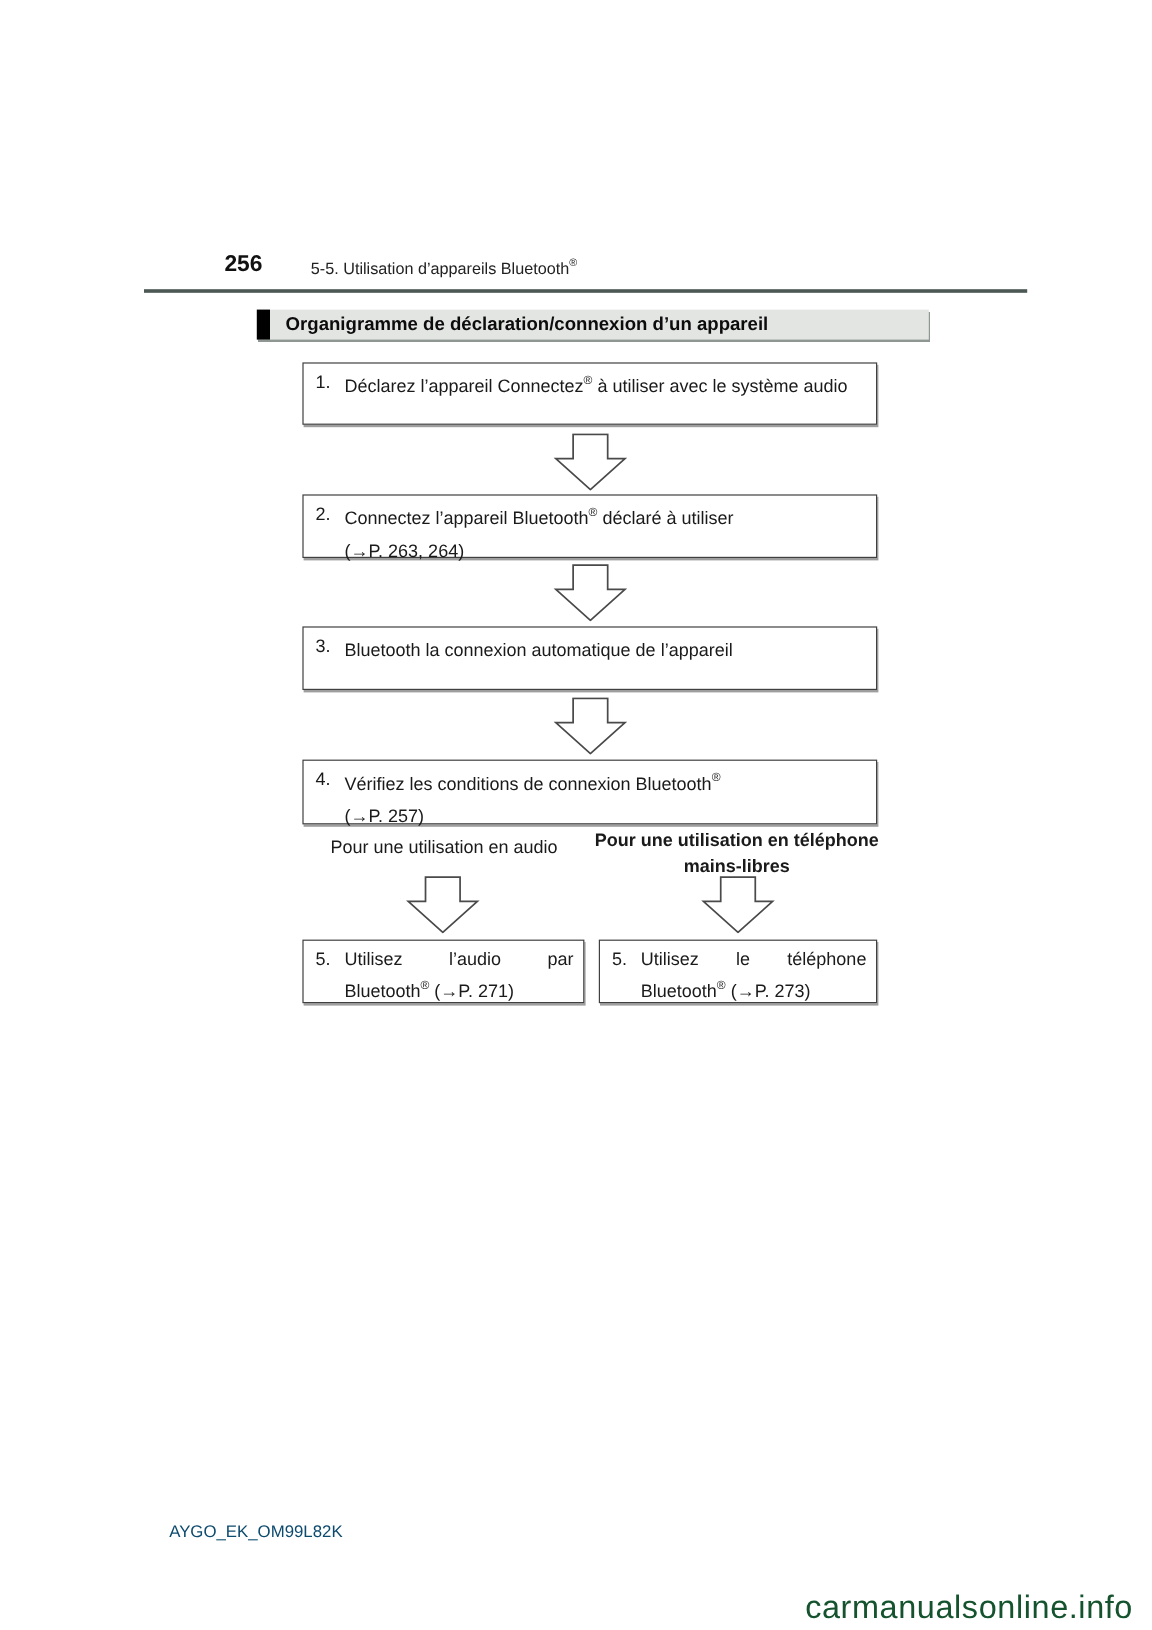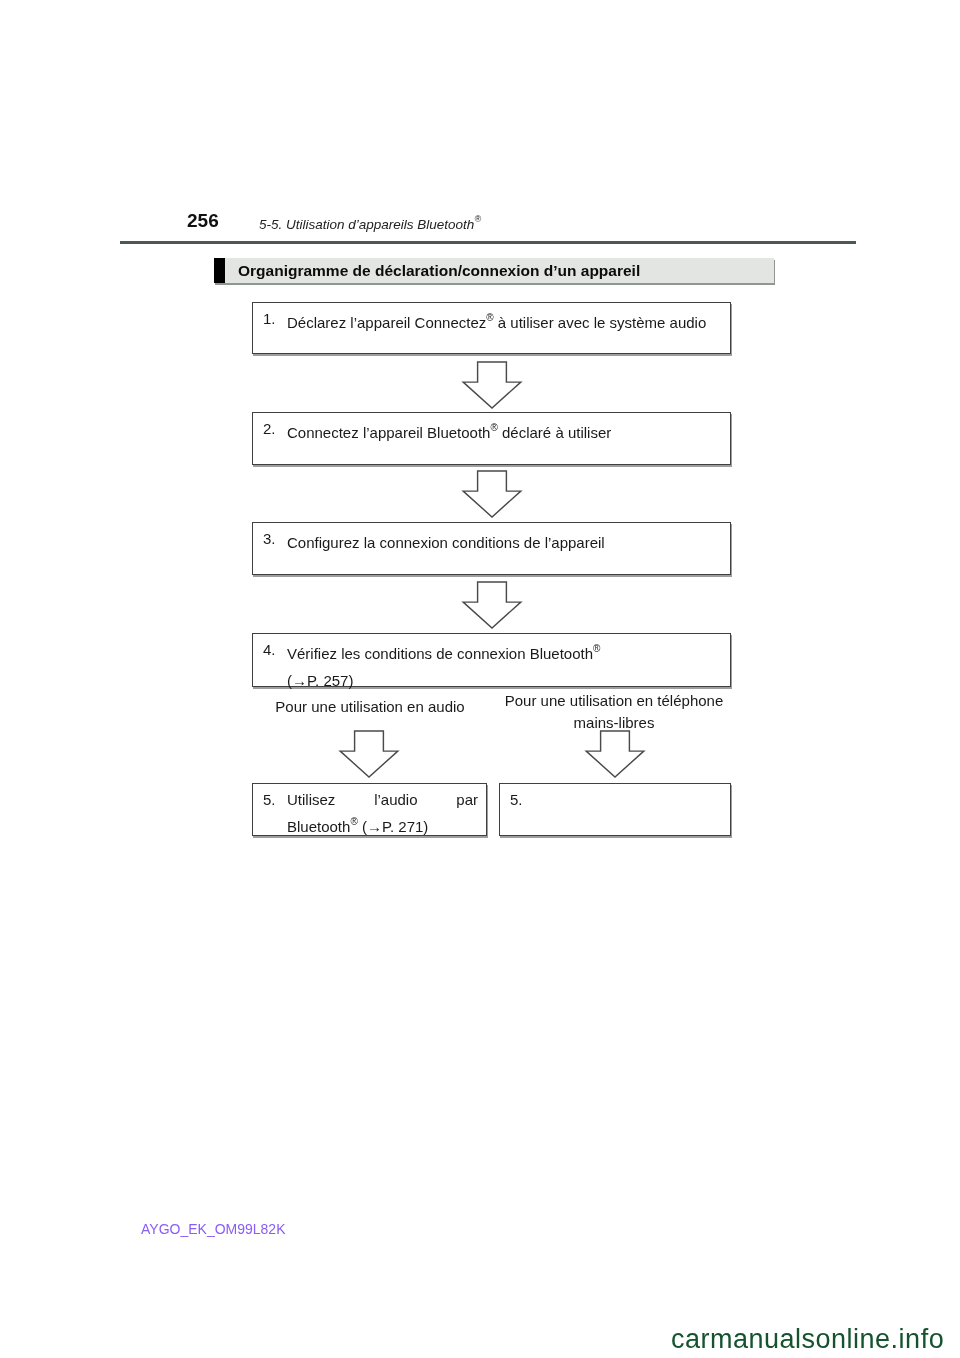--- a/index.html
+++ b/index.html
@@ -5,21 +5,21 @@
   html,body{margin:0;padding:0;}
   body{
     width:960px;height:1358px;position:relative;background:#ffffff;
     font-family:"Liberation Sans", sans-serif;color:#1a1a1a;
     overflow:hidden;
   }
   .abs{position:absolute;}
 
   
   .page-num{left:187px;top:210px;font-size:19px;font-weight:bold;color:#111;}
-  .chapter{left:259px;top:215px;font-size:13.5px;color:#222;font-style:italic;}
+  .chapter{left:259px;top:215px;font-size:13.5px;color:#222;}
   .chapter sup{font-size:9px;position:relative;top:-1px;}
   .divider{left:120px;top:241px;width:736px;height:3px;background:#4b5854;}
 
   
   .section-bar{
     left:214px;top:258px;width:536px;height:25px;
     background:#e3e5e3;border-left:11px solid #000000;
     box-shadow:1px 2px 0 #8f9793;
     line-height:25px;font-size:15.5px;font-weight:bold;color:#0c0c0c;
     padding-left:13px;white-space:nowrap;
@@ -48,24 +48,24 @@
   .arrow{width:62px;height:48px;}
   .a1{left:461px;top:361px;}
   .a2{left:461px;top:470px;}
   .a3{left:461px;top:581px;}
   .a4{left:338px;top:730px;}
   .a5{left:584px;top:730px;}
 
   
   .branch-label{font-size:15px;color:#1a1a1a;text-align:center;line-height:22px;}
   .bl-audio{left:252px;top:696px;width:236px;}
-  .bl-phone{left:494px;top:690px;width:240px;}
+  .bl-phone{left:494px;top:690px;width:240px;font-weight:bold;}
 
   
-  .footer-code{left:141px;top:1221px;font-size:14px;color:#8b5cf6;}
+  .footer-code{left:141px;top:1268px;font-size:14px;color:#0c4a6e;}
   .watermark{left:671px;top:1324px;font-size:27px;color:#14532d;letter-spacing:0.5px;}
 </style>
 </head>
 <body>
 
 <div class="abs page-num">256</div>
 <div class="abs chapter"><span>5-5. Utilisation d’appareils Bluetooth</span><sup>®</sup></div>
 <div class="abs divider"></div>
 
 <div class="abs section-bar">
@@ -80,31 +80,32 @@
 </div>
 
 <svg class="abs arrow a1" viewBox="0 0 64 50">
     <polygon points="17,1 47,1 47,22 62,22 32,49 2,22 17,22" fill="#ffffff" stroke="#4a4a4a" stroke-width="1.5"></polygon>
   </svg>
 
 <div class="abs flow-box b2">
   <div class="num">2.</div>
   <div class="content">
     <div class="line1"><span>Connectez l’appareil Bluetooth</span><sup>®</sup><span> déclaré à utiliser</span></div>
+    <div class="line2"><span>(→P. 263, 264)</span><sup></sup><span></span></div>
   </div>
 </div>
 
 <svg class="abs arrow a2" viewBox="0 0 64 50">
     <polygon points="17,1 47,1 47,22 62,22 32,49 2,22 17,22" fill="#ffffff" stroke="#4a4a4a" stroke-width="1.5"></polygon>
   </svg>
 
 <div class="abs flow-box b3">
   <div class="num">3.</div>
   <div class="content">
-    <div class="line1"><span>Configurez la connexion conditions de l’appareil</span><sup></sup><span></span></div>
+    <div class="line1"><span>Bluetooth la connexion automatique de l’appareil</span><sup></sup><span></span></div>
   </div>
 </div>
 
 <svg class="abs arrow a3" viewBox="0 0 64 50">
     <polygon points="17,1 47,1 47,22 62,22 32,49 2,22 17,22" fill="#ffffff" stroke="#4a4a4a" stroke-width="1.5"></polygon>
   </svg>
 
 <div class="abs flow-box b4">
   <div class="num">4.</div>
   <div class="content">
@@ -129,16 +130,20 @@
 <div class="abs flow-box b5l justify-first">
   <div class="num">5.</div>
   <div class="content">
     <div class="line1"><span>Utilisez l’audio par</span></div>
     <div class="line2"><span>Bluetooth</span><sup>®</sup><span> (→P. 271)</span></div>
   </div>
 </div>
 
 <div class="abs flow-box b5r justify-first">
   <div class="num">5.</div>
+  <div class="content">
+    <div class="line1"><span>Utilisez le téléphone</span></div>
+    <div class="line2"><span>Bluetooth</span><sup>®</sup><span> (→P. 273)</span></div>
+  </div>
 </div>
 
 <div class="abs footer-code">AYGO_EK_OM99L82K</div>
 <div class="abs watermark">carmanualsonline.info</div>
 
 </body></html>

